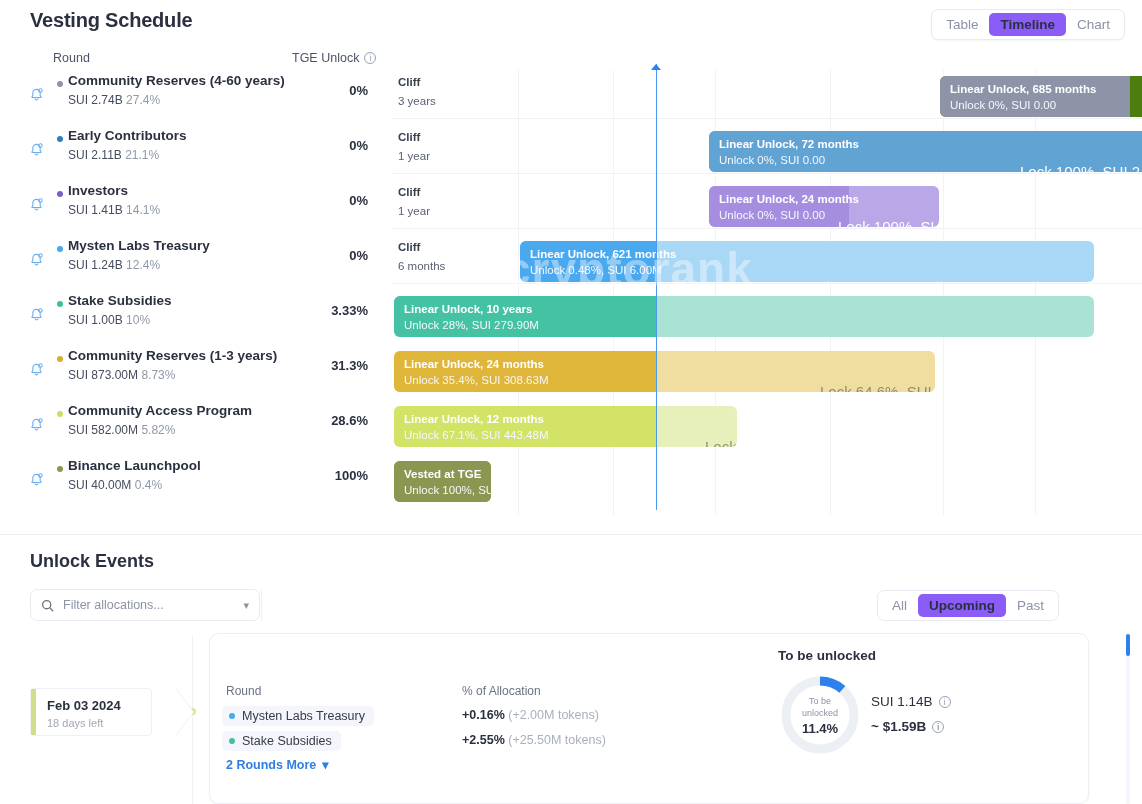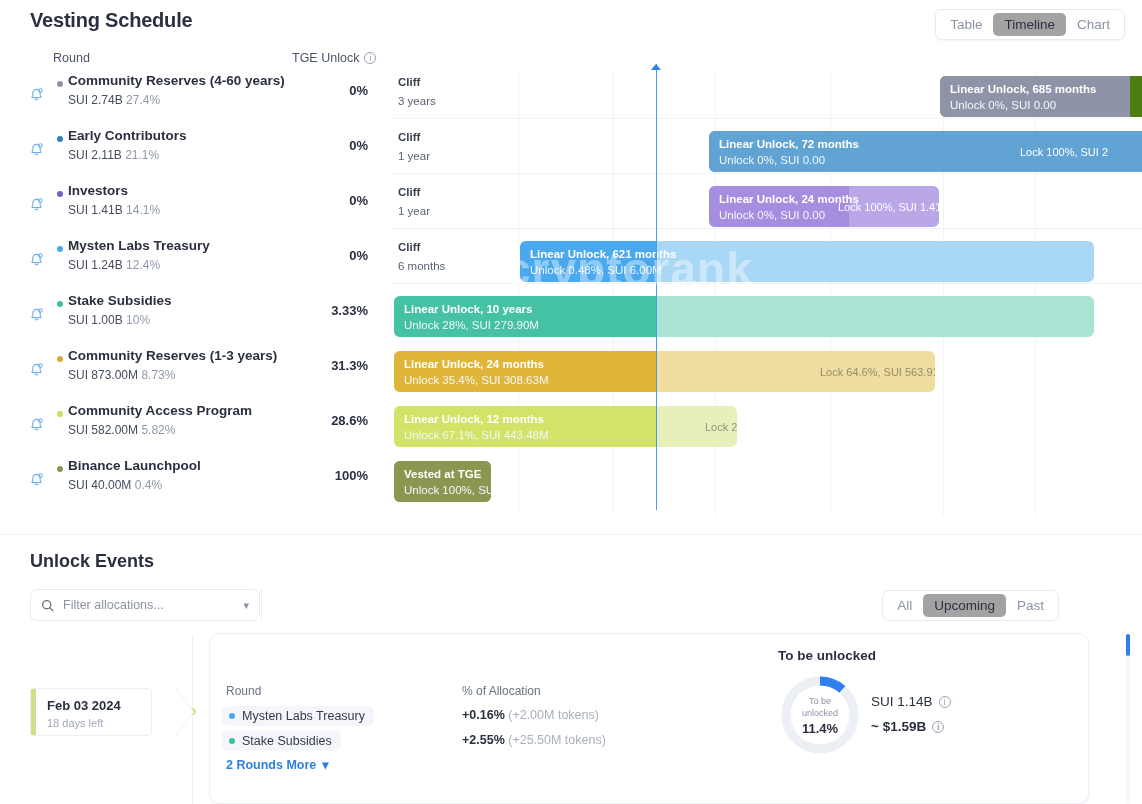--- a/index.html
+++ b/index.html
@@ -21,21 +21,21 @@
     position:absolute; right:17px; top:9px;
     display:flex; align-items:center;
     background:#ffffff; border:1px solid #e7eaf0; border-radius:7px;
     padding:3px; box-shadow:0 1px 2px rgba(20,30,60,.05);
   }
   .seg-btn {
     font-size:13.5px; color:#8c93a4; padding:4px 11px; border-radius:5px;
     background:transparent; border:0; cursor:pointer; white-space:nowrap;
     font-family:inherit;
   }
-  .seg-btn.active { background:#a3a3a3; color:#2b3040; font-weight:400; }
+  .seg-btn.active { background:#8b5cf6; color:#2b3040; font-weight:700; }
 
   
   .col-head { position:absolute; top:51px; font-size:12.5px; color:#4c5468; }
   .col-round { left:53px; }
   .col-tge { left:292px; display:flex; align-items:center; gap:5px; }
   .i-circle {
     width:12px; height:12px; border-radius:50%;
     border:1px solid #9aa2b4; color:#9aa2b4;
     font-size:9px; line-height:10px; text-align:center; font-style:normal;
     display:inline-block;
@@ -89,21 +89,21 @@
   .bar .fill { position:absolute; left:0; top:0; bottom:0; }
   .bar .lab1 {
     position:absolute; left:10px; top:7px; font-size:11.5px; font-weight:700;
     color:#fff; white-space:nowrap;
   }
   .bar .lab2 {
     position:absolute; left:10px; top:23px; font-size:11.5px;
     color:#f4f8fc; white-space:nowrap;
   }
   .bar .lock {
-    position:absolute; top:15px; font-size:11px; white-space:nowrap;
+    position:absolute; top:32px; font-size:15px; white-space:nowrap;
   }
 
   
   .today { position:absolute; left:656px; top:64px; width:1px; height:446px; background:#4a9bf0; }
   .today-tri {
     position:absolute; left:651px; top:64px; width:0; height:0;
     border-left:5px solid transparent; border-right:5px solid transparent;
     border-bottom:6px solid #2f80ed;
   }
 

